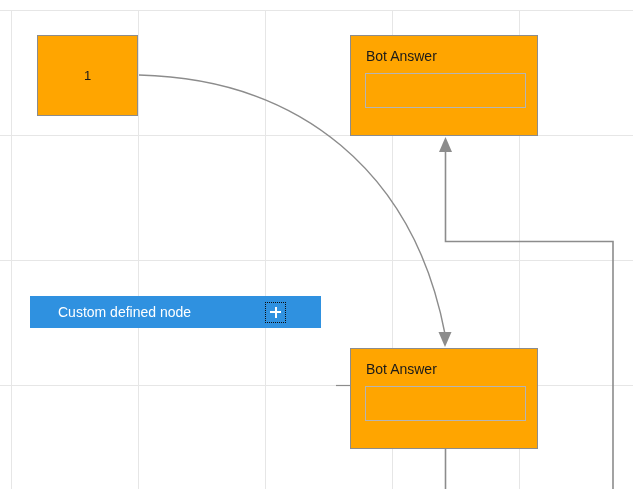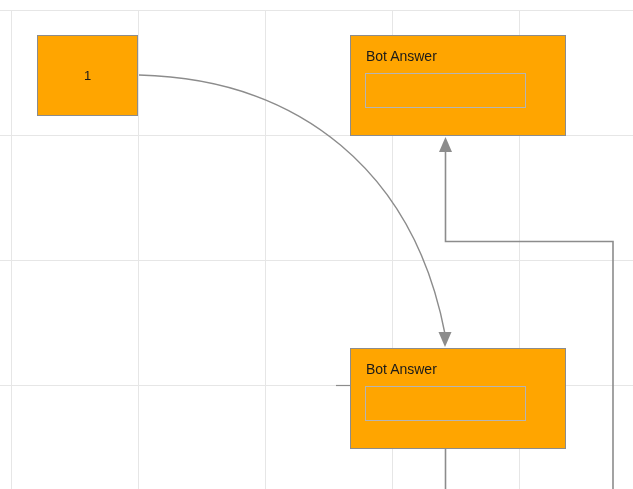--- a/index.html
+++ b/index.html
@@ -47,21 +47,21 @@
     align-items: center;
     justify-content: center;
   }
   .node-start-label {
     font-size: 13px;
     color: #1a1a1a;
     line-height: 1;
   }
   .node-bot {
     left: 350px;
-    width: 216px;
+    width: 188px;
     height: 101px;
     padding: 13px 4px 0 14px;
   }
   .node-bot-top { top: 35px; }
   .node-bot-bottom { top: 348px; }
   .node-bot-title {
     font-size: 14px;
     color: #1a1a1a;
     line-height: 1.1;
     margin: 0 0 9px 1px;
@@ -162,14 +162,18 @@
   <div class="node node-bot node-bot-top">
     <div class="node-bot-title">Bot Answer</div>
     <div class="node-bot-field"></div>
   </div>
 
   <div class="node node-bot node-bot-bottom">
     <div class="node-bot-title">Bot Answer</div>
     <div class="node-bot-field"></div>
   </div>
 
+  <div class="custom-node">
+    <span class="custom-node-label">Custom defined node</span>
+    <span class="add-handle"></span>
+  </div>
 
 </div>
 
 </body></html>

